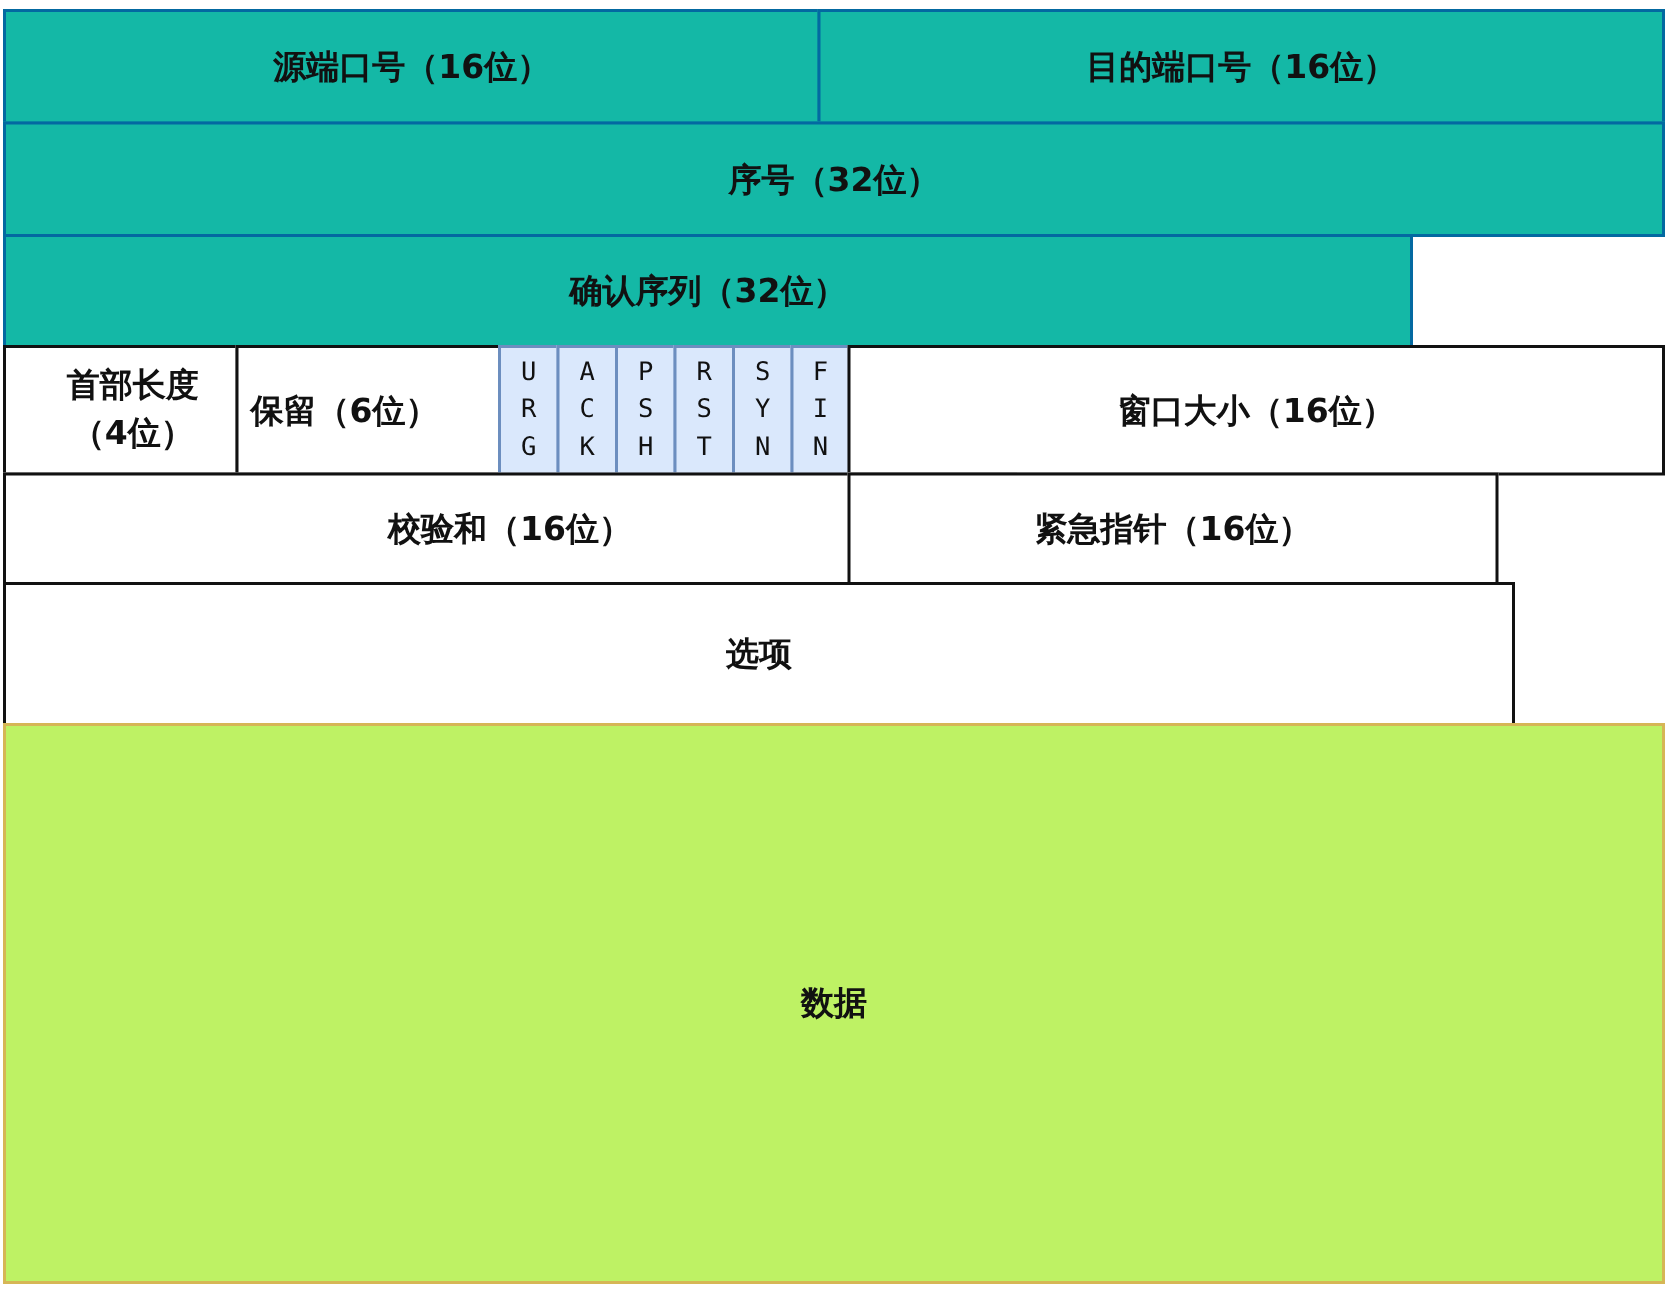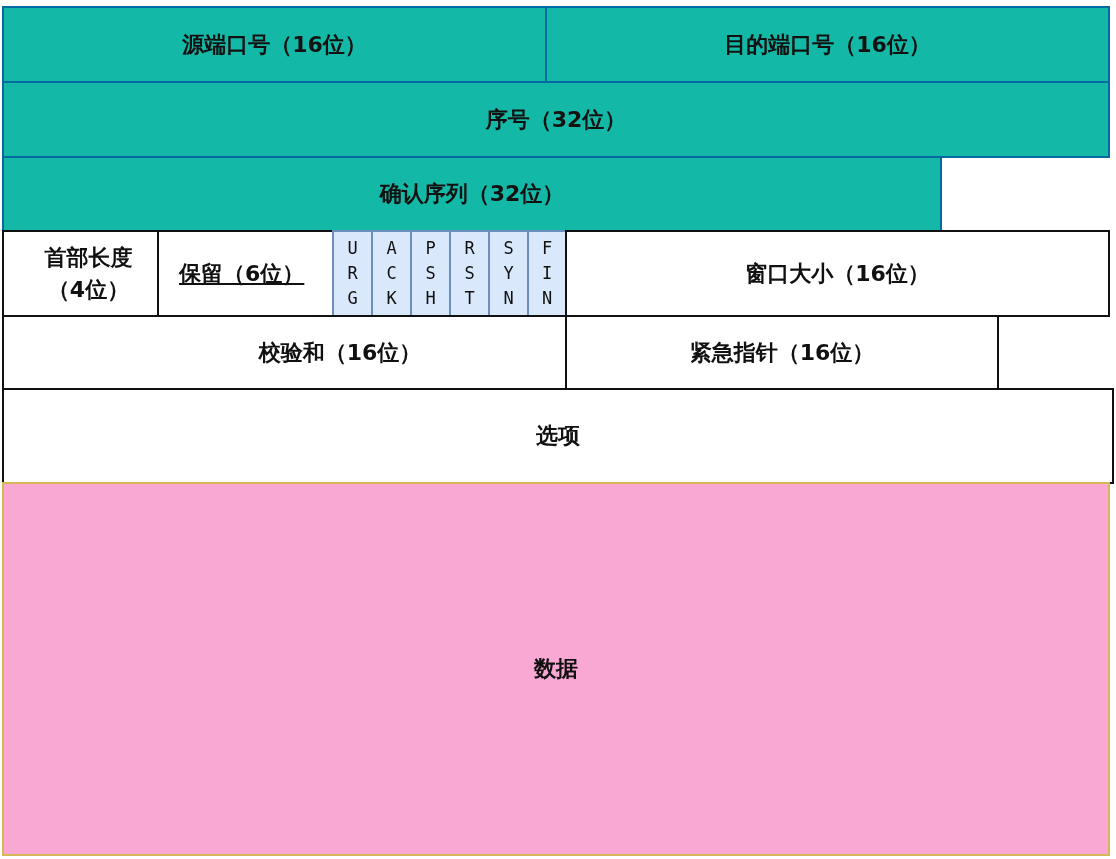--- a/index.html
+++ b/index.html
@@ -2,21 +2,21 @@
 <html><head>
 <meta charset="utf-8">
 <style>
   html, body { margin: 0; padding: 0; background: #ffffff; }
   body { width: 1116px; height: 859px; position: relative; overflow: hidden;
          font-family: "DejaVu Sans", "Liberation Sans", sans-serif; }
   .cell { position: absolute; box-sizing: border-box; display: flex; align-items: center;
           justify-content: center; text-align: center; color: #111; font-weight: bold; font-size: 22px; }
   .blue { background: #14b8a6; border: 2px solid #0369a1; }
   .white { background: #ffffff; border: 2px solid #111; }
-  .yellow { background: #f9a8d4; border: 2px solid #d6b656; }
+  .yellow { background: #bef264; border: 2px solid #d6b656; }
   .flag { position: absolute; box-sizing: border-box; background: #dae8fc; border: 2px solid #6c8ebf;
           display: flex; flex-direction: column; align-items: center; justify-content: center;
           font-family: "DejaVu Sans Mono", "Liberation Mono", monospace; font-size: 17px; line-height: 25px; color: #111; }
   .two-line { flex-direction: column; line-height: 32px; font-size: 22px; padding-left: 16px; }
 </style>
 </head>
 <body>
 
 <div>
 
@@ -32,21 +32,21 @@
   </div>
 
   <div class="cell blue" style="left:2px; top:156px; width:940px; height:76px;">
     <span>确认序列（32位）</span>
   </div>
 
   <div class="cell white two-line" style="left:2px; top:230px; width:157px; height:87px;">
     <span>首部长度</span>
     <span>（4位）</span>
   </div>
-  <div class="cell white" style="left:157px; top:230px; width:177px; height:87px; justify-content:flex-start; padding-left:20px;text-decoration:underline;">
+  <div class="cell white" style="left:157px; top:230px; width:177px; height:87px; justify-content:flex-start; padding-left:8px;">
     <span>保留（6位）</span>
   </div>
 
   <div>
     <div class="flag" style="left:332px; top:230px; width:41px; height:87px;">
       <span>U</span>
       <span>R</span>
       <span>G</span>
     </div>
     <div class="flag" style="left:371px; top:230px; width:41px; height:87px;">
@@ -80,20 +80,20 @@
     <span>窗口大小（16位）</span>
   </div>
 
   <div class="cell white" style="left:2px; top:315px; width:676px; height:75px;">
     <span>校验和（16位）</span>
   </div>
   <div class="cell white" style="left:565px; top:315px; width:434px; height:75px;">
     <span>紧急指针（16位）</span>
   </div>
 
-  <div class="cell white" style="left:2px; top:388px; width:1112px; height:96px;">
+  <div class="cell white" style="left:2px; top:388px; width:1008px; height:96px;">
     <span>选项</span>
   </div>
 
   <div class="cell yellow" style="left:2px; top:482px; width:1108px; height:374px;">
     <span>数据</span>
   </div>
 </div>
 
 </body></html>

